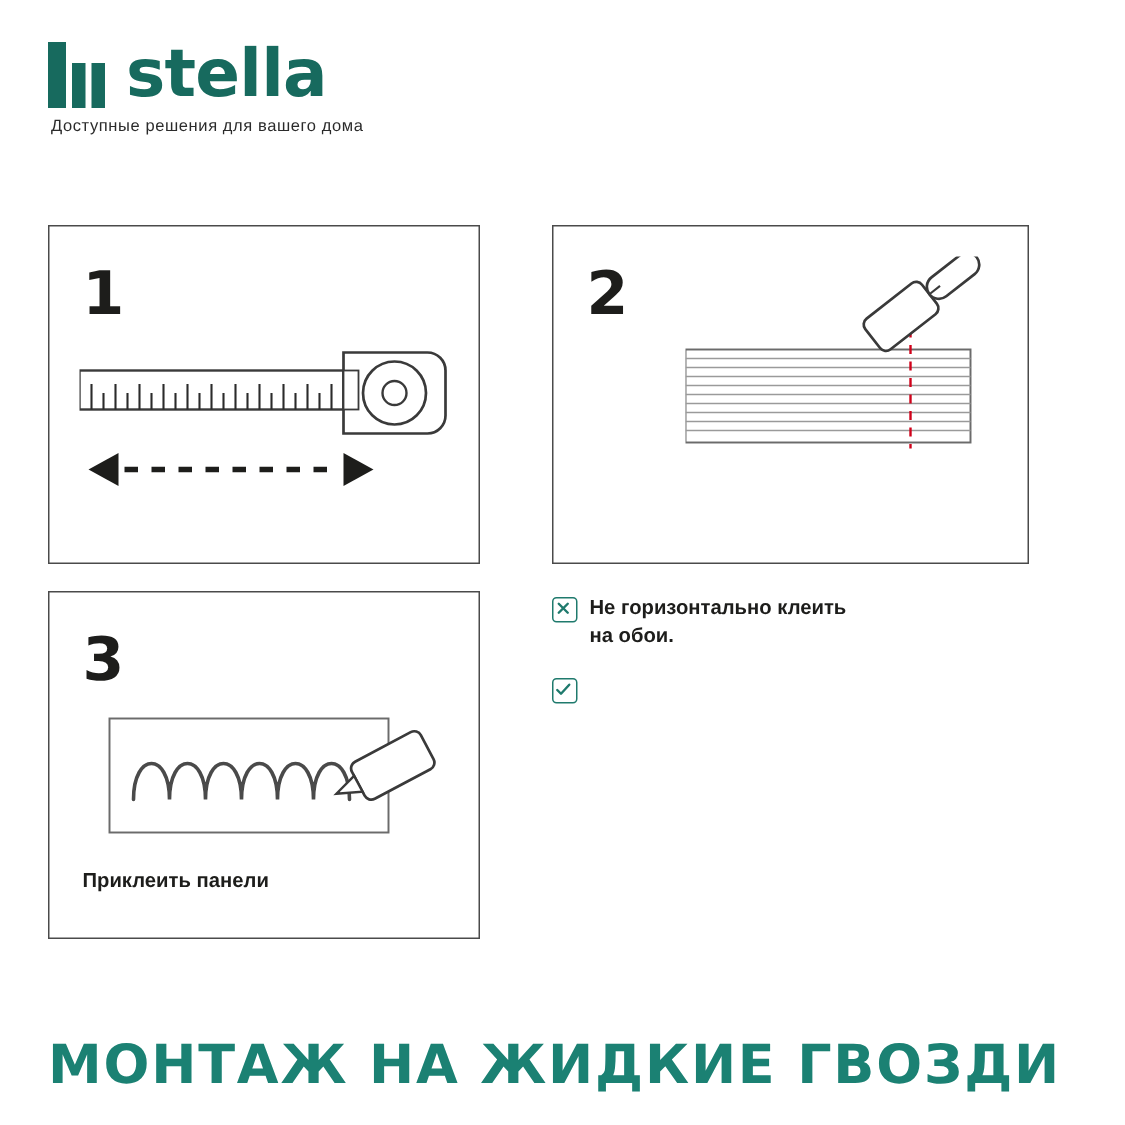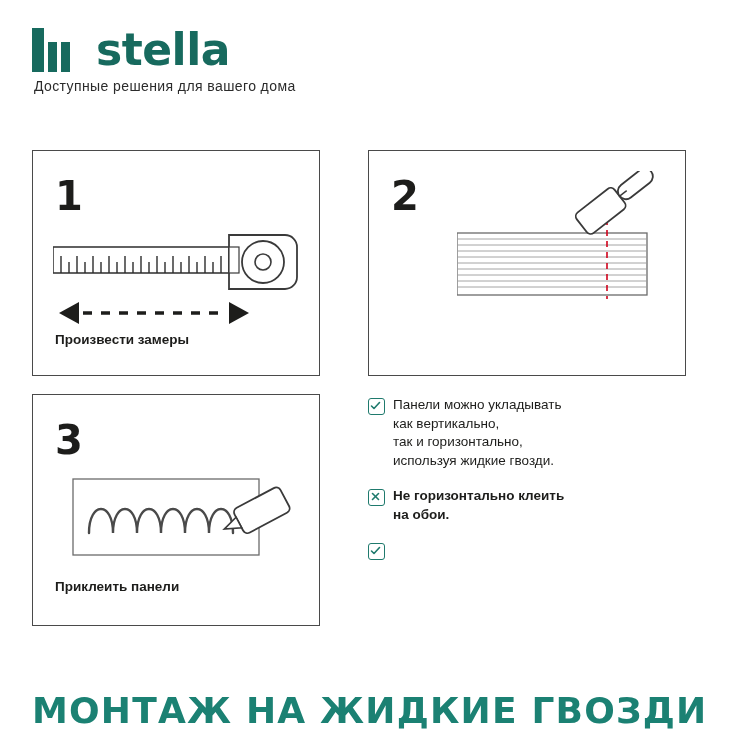--- a/index.html
+++ b/index.html
@@ -19,21 +19,21 @@
   
   .logo-block {
     position: absolute;
     left: 32px;
     top: 28px;
     width: 340px;
   }
   .logo-row {
     display: flex;
     align-items: center;
-    gap: 18px;
+    gap: 6px;
   }
   .logo-mark {
     position: relative;
     width: 46px;
     height: 44px;
   }
   .logo-mark .bar {
     position: absolute;
     bottom: 0;
     background: #176a5e;
@@ -45,21 +45,21 @@
     font-size: 44px;
     font-weight: 700;
     letter-spacing: -0.5px;
     color: #176a5e;
     line-height: 44px;
     font-family: "DejaVu Sans", sans-serif;
   }
   .logo-tagline {
     margin-top: 6px;
     margin-left: 2px;
-    font-size: 14px;
+    font-size: 11px;
     letter-spacing: 0.4px;
     color: #2b2b2b;
   }
 
   
   .card {
     position: absolute;
     border: 1.5px solid #4a4a4a;
     background: #fff;
     box-sizing: border-box;
@@ -184,21 +184,20 @@
     <path d="M176 6 H232 a12 12 0 0 1 12 12 V48 a12 12 0 0 1 -12 12 H176 Z" fill="#ffffff" stroke="#3a3a3a" stroke-width="1.8"></path>
     <circle cx="210" cy="33" r="21" fill="#ffffff" stroke="#3a3a3a" stroke-width="1.8"></circle>
     <circle cx="210" cy="33" r="8" fill="#ffffff" stroke="#3a3a3a" stroke-width="1.6"></circle>
     <rect x="176" y="18" width="10" height="26" fill="#ffffff" stroke="#3a3a3a" stroke-width="1.2"></rect>
 
     <polygon points="6,84 26,73 26,95" fill="#1d1d1b"></polygon>
     <line x1="30" y1="84" x2="170" y2="84" stroke="#1d1d1b" stroke-width="3.6" stroke-dasharray="9 9"></line>
     <polygon points="196,84 176,73 176,95" fill="#1d1d1b"></polygon>
   </svg>
 
-  <div class="step-caption">Произвести замеры</div>
 </div>
 
 <div class="card" id="card-2">
   <div class="step-num">2</div>
 
   <svg class="art" style="left:88px; top:20px;" width="220" height="140" viewBox="0 0 220 140">
 
     <rect x="0" y="62" width="190" height="62" fill="#ffffff" stroke="#6b6b6b" stroke-width="1.3"></rect>
     <g stroke="#9a9a9a" stroke-width="0.9">
       <line x1="0" y1="68" x2="190" y2="68"></line>
@@ -234,31 +233,20 @@
       <rect x="184" y="26" width="52" height="28" rx="5" fill="#ffffff" stroke="#3a3a3a" stroke-width="1.8"></rect>
       <path d="M184 34 L168 39 L184 46 Z" fill="#ffffff" stroke="#3a3a3a" stroke-width="1.6"></path>
     </g>
   </svg>
 
   <div class="step-caption">Приклеить панели</div>
 </div>
 
 <div class="notes">
 
-  <div class="note">
-    <span class="note-box">
-      <svg width="13" height="13" viewBox="0 0 13 13">
-        <polyline points="2.5,7 5,9.5 10.5,3.5" fill="none" stroke="#1f7a6d" stroke-width="1.6" stroke-linecap="round" stroke-linejoin="round"></polyline>
-      </svg>
-    </span>
-    <span class="note-text">Панели можно укладывать
-как вертикально,
-так и горизонтально,
-используя жидкие гвозди.</span>
-  </div>
 
   <div class="note">
     <span class="note-box">
       <svg width="13" height="13" viewBox="0 0 13 13">
         <line x1="3.5" y1="3.5" x2="9.5" y2="9.5" stroke="#1f7a6d" stroke-width="1.6" stroke-linecap="round"></line>
         <line x1="9.5" y1="3.5" x2="3.5" y2="9.5" stroke="#1f7a6d" stroke-width="1.6" stroke-linecap="round"></line>
       </svg>
     </span>
     <span class="note-text bold">Не горизонтально клеить
 на обои.</span>

